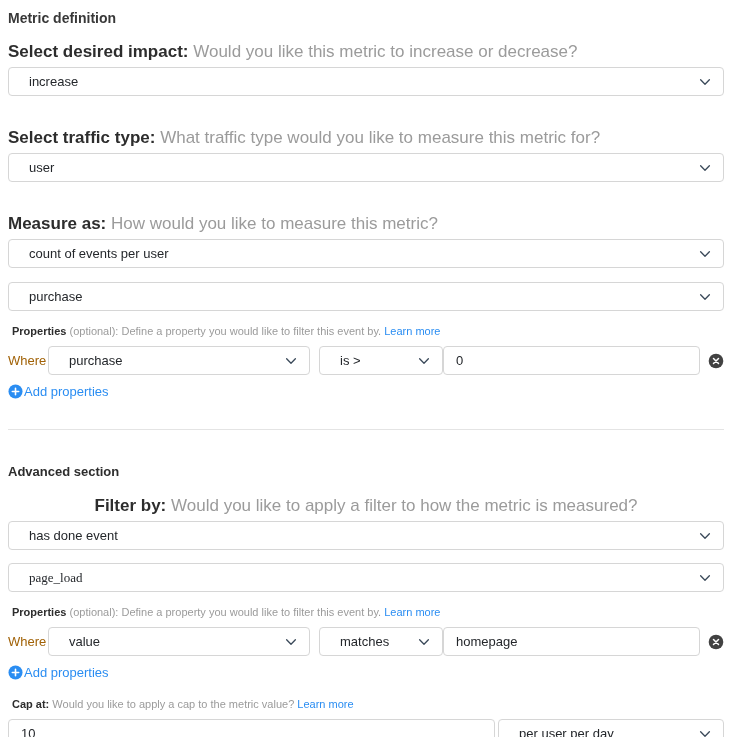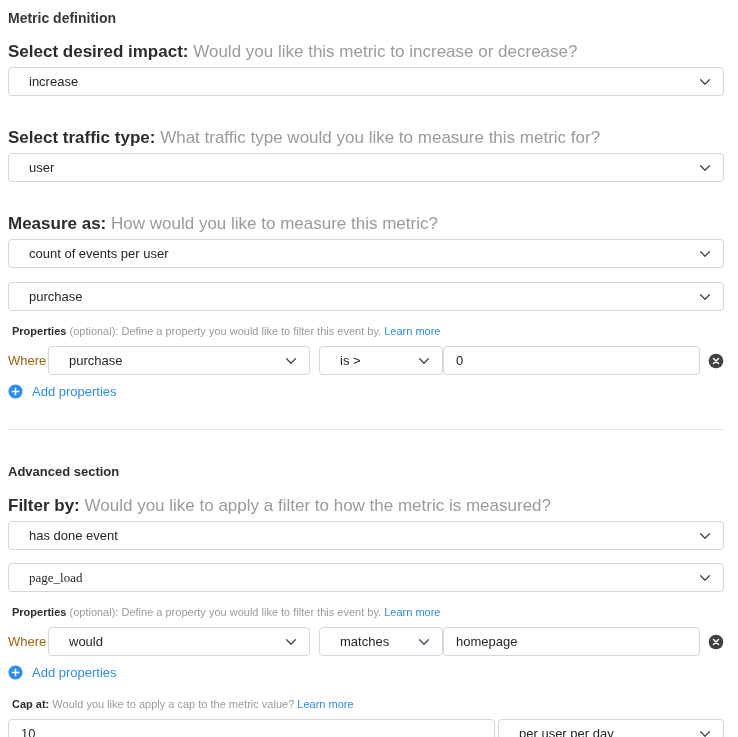--- a/index.html
+++ b/index.html
@@ -42,32 +42,32 @@
   .props-line .muted { color: #9b9b9b; }
 
   .where-row { display: flex; align-items: center; margin-top: 7px; }
   .where-label { width: 40px; flex: 0 0 40px; font-size: 13px; color: #a16207; }
   .sel-property { width: 262px; flex: 0 0 262px; margin-right: 9px; }
   .sel-operator { width: 124px; flex: 0 0 124px; margin-right: 0; }
   .where-input { flex: 1 1 auto; width: auto; margin-right: 8px; }
   .close-circle { flex: 0 0 16px; display: inline-flex; align-items: center; cursor: pointer; }
 
   .add-props {
-    display: inline-flex; align-items: center; gap: 9px;
+    display: inline-flex; align-items: center; gap: 1px;
     font-size: 13px; color: #2a8df2; margin-top: 9px; cursor: pointer;
   }
   .plus-circle { display: inline-flex; align-items: center; }
 
   .divider { border: none; border-top: 1px solid #e4e4e4; margin: 26px 0 0 0; }
 
   .advanced-heading {
     font-size: 13px; font-weight: 700; color: #2d2d2d;
     margin: 34px 0 17px 0; line-height: 16px;
   }
-  .mt-18 { margin-top: 18px; }
+  .mt-18 { margin-top: 18px; text-align: center; }
   .mt-13 { margin-top: 13px; font-family: Liberation Serif, serif; }
 
   .cap-row { display: flex; align-items: center; margin-top: 7px; }
   .cap-input { width: 487px; flex: 0 0 487px; margin-right: 3px; }
   .cap-unit-select { flex: 1 1 auto; }
 </style>
 </head>
 <body>
 
 <div class="container">
@@ -201,21 +201,21 @@
   <div>
     <div class="props-line">
       <span class="bold">Properties</span>
       <span class="muted">(optional):</span>
       <span class="muted">Define a property you would like to filter this event by.</span>
       <a class="link">Learn more</a>
     </div>
     <div class="where-row">
       <span class="where-label">Where</span>
       <div class="select sel-property">
-        <span>would</span>
+        <span>value</span>
         <span class="chevron">
           <svg width="14" height="14" viewBox="0 0 16 16">
               <path d="M3 5.5 L8 10.6 L13 5.5" fill="none" stroke="#3b4a5a" stroke-width="1.5" stroke-linecap="round" stroke-linejoin="round"></path>
             </svg>
         </span>
       </div>
       <div class="select sel-operator">
         <span>matches</span>
         <span class="chevron">
           <svg width="14" height="14" viewBox="0 0 16 16">

